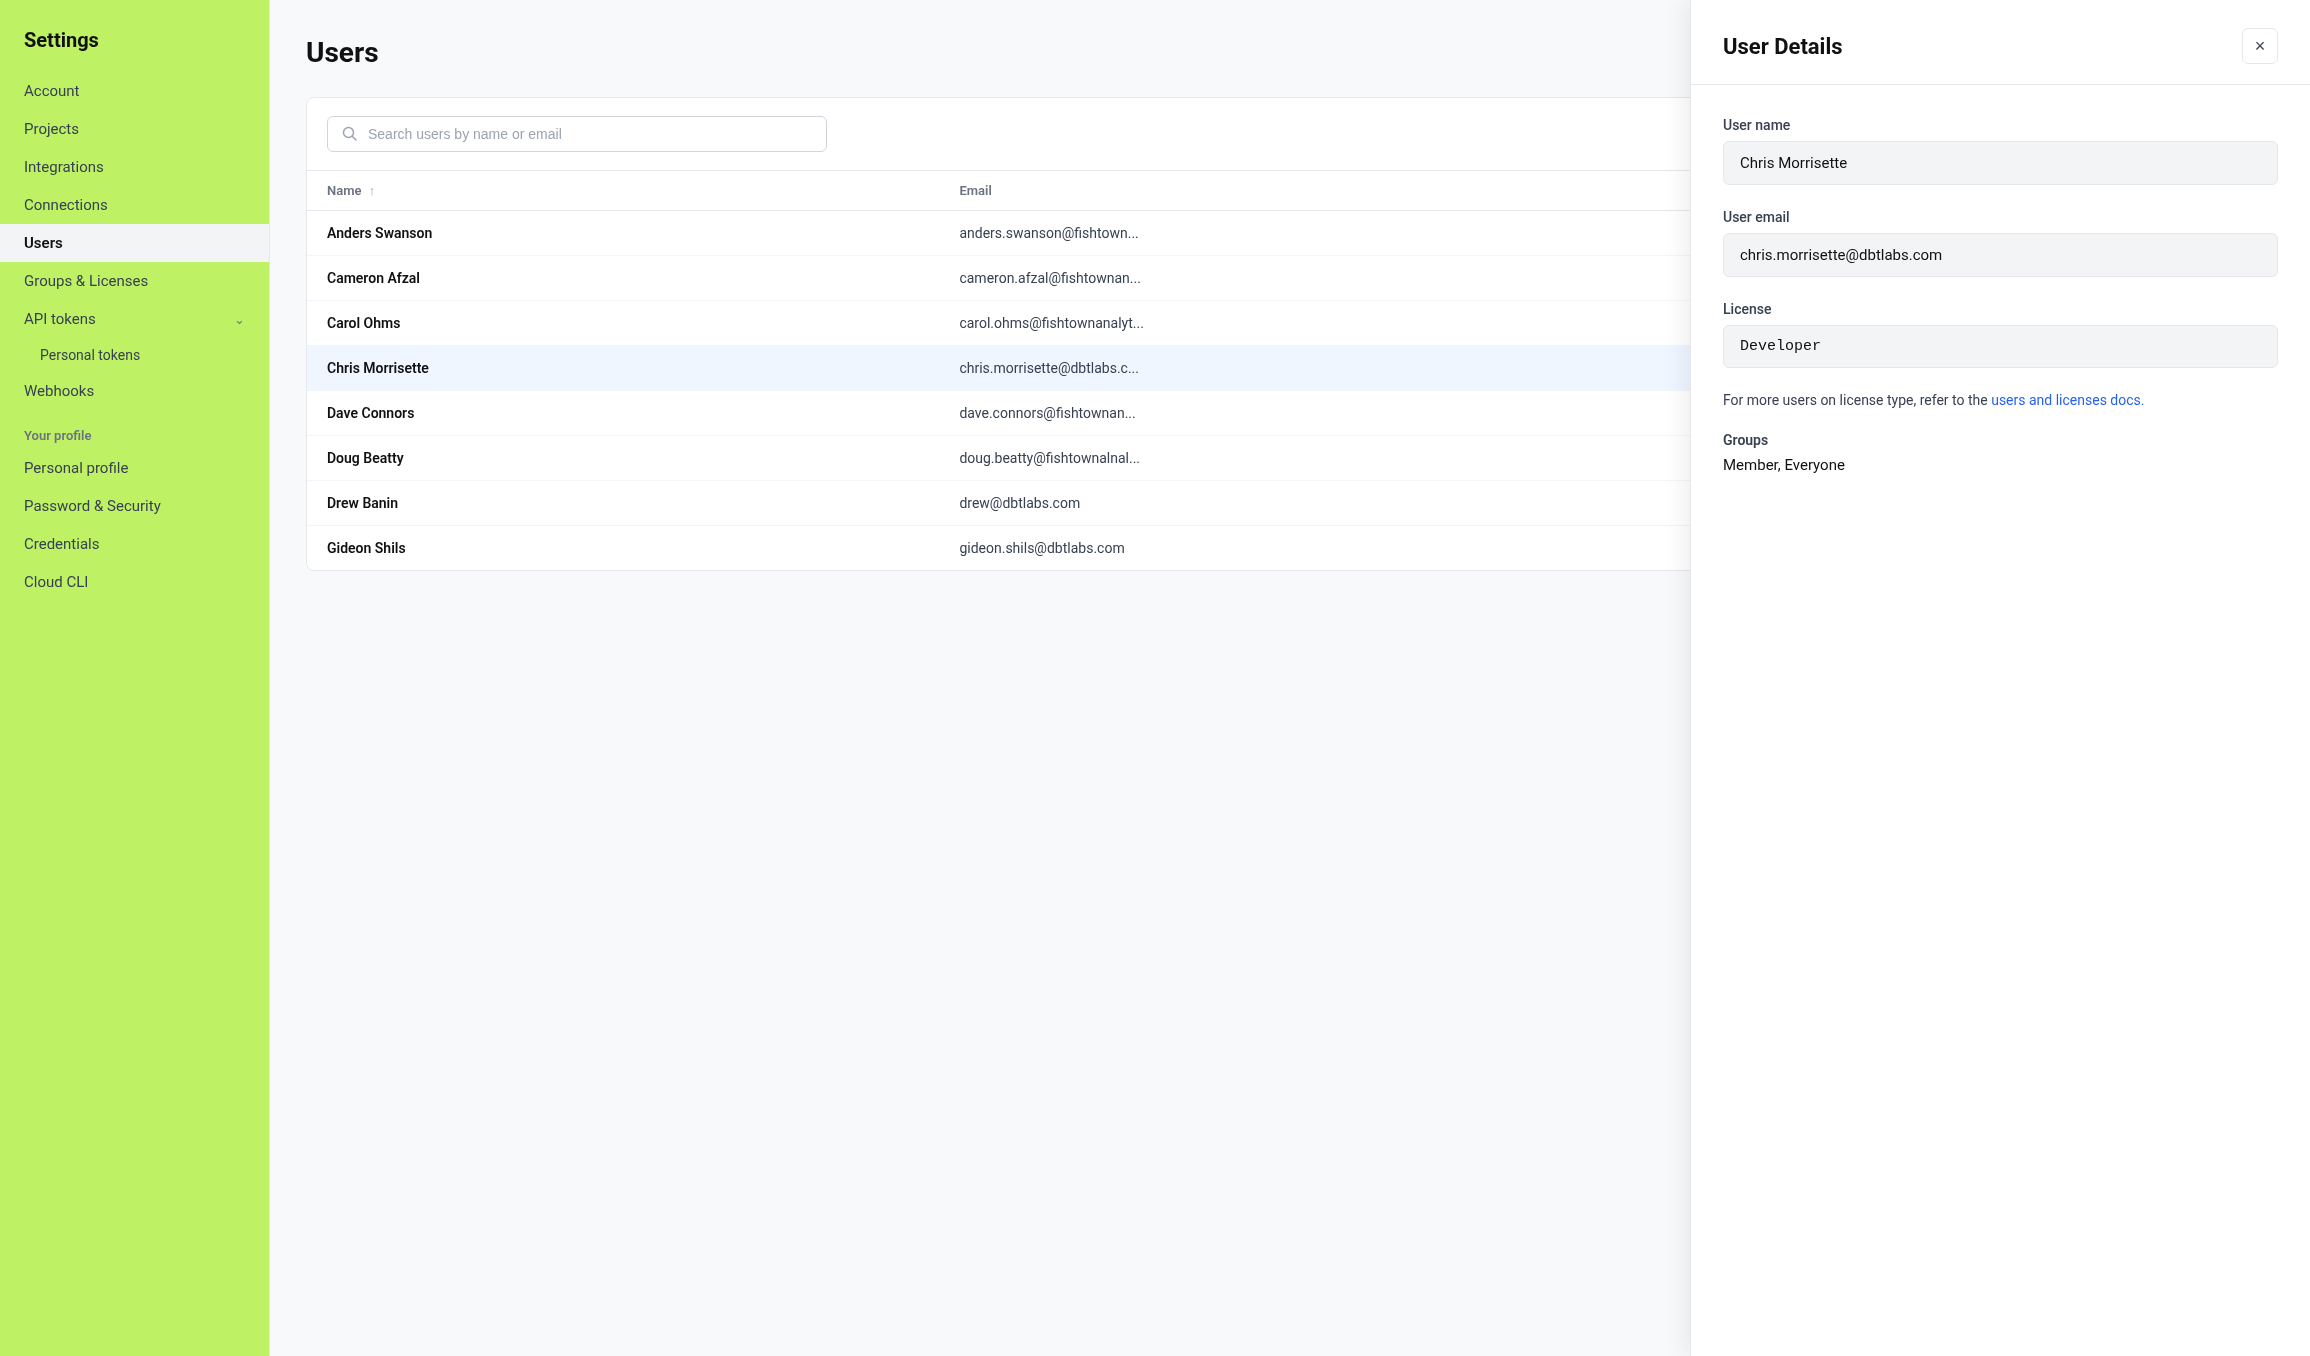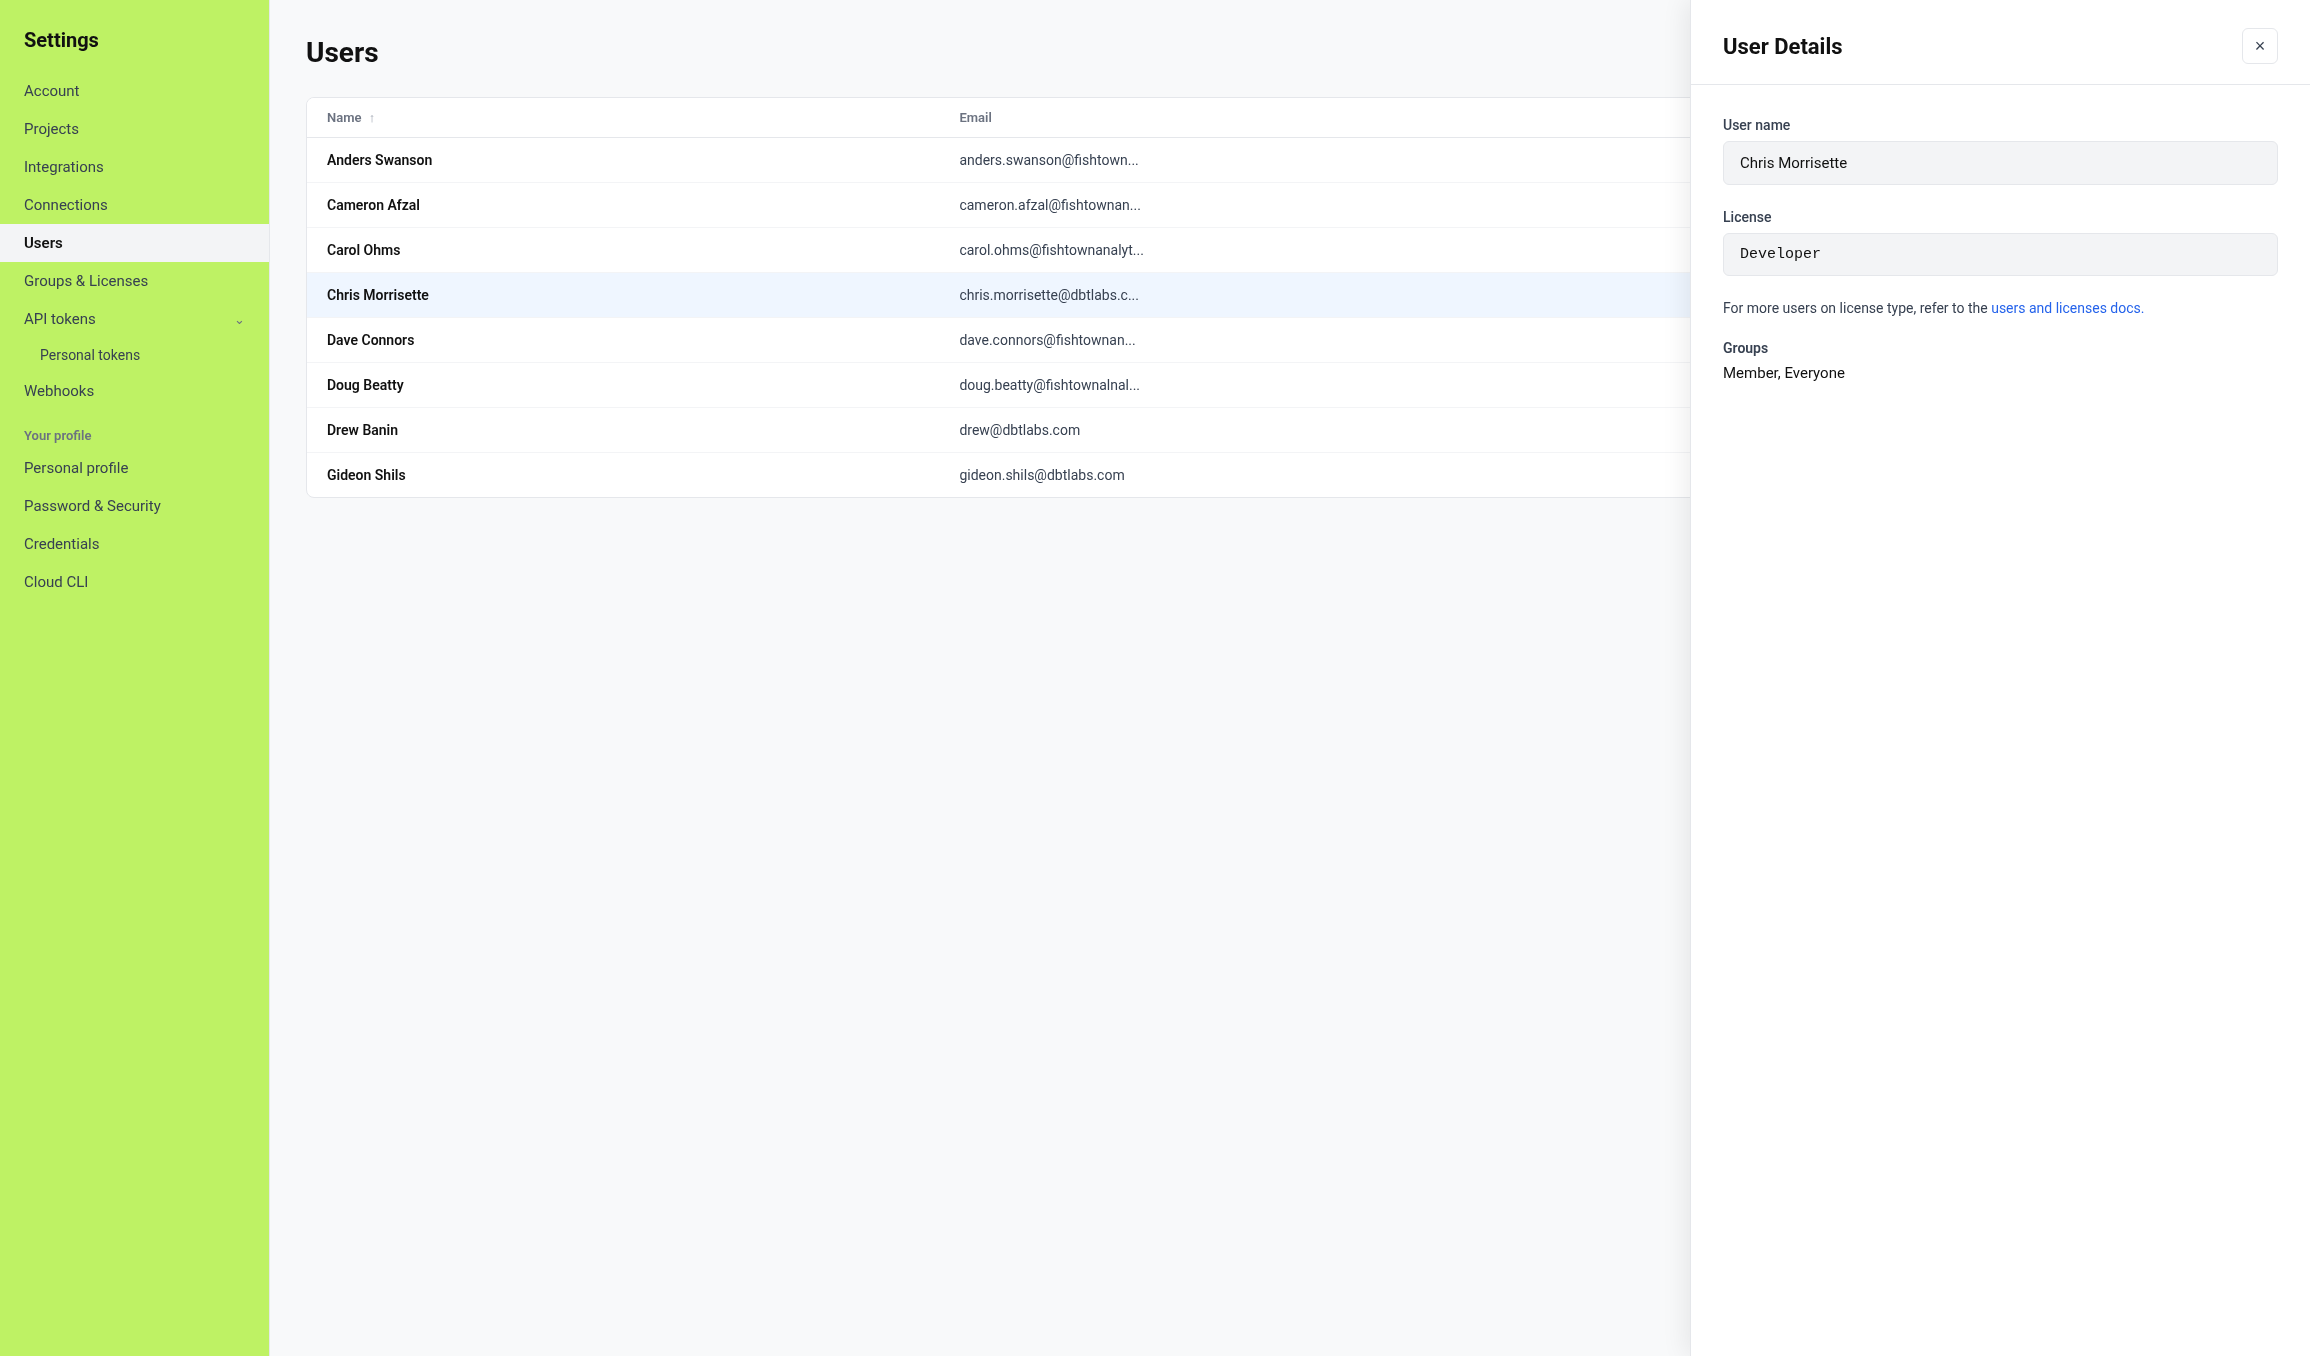--- a/index.html
+++ b/index.html
@@ -277,20 +277,29 @@
   </div>
   <div class="sidebar-item">
     <span>Cloud CLI</span>
   </div>
 </aside>
 
 <main class="main">
   <h1 class="page-title">Users</h1>
 
   <div class="table-container">
+    <div class="search-bar">
+      <div class="search-input-wrapper">
+        <svg class="search-icon-svg" width="16" height="16" viewBox="0 0 16 16" fill="none">
+          <circle cx="6.5" cy="6.5" r="5" stroke="#9ca3af" stroke-width="1.5"></circle>
+          <line x1="10.5" y1="10.5" x2="14" y2="14" stroke="#9ca3af" stroke-width="1.5" stroke-linecap="round"></line>
+        </svg>
+        <input type="text" class="search-input" placeholder="Search users by name or email" style="">
+      </div>
+    </div>
     <table>
       <thead>
         <tr>
           <th>
             <span>Name</span>
             <span class="sort-icon">↑</span>
           </th>
           <th>Email</th>
           <th>Groups</th>
         </tr>
@@ -345,20 +354,24 @@
   <div class="panel-header">
     <h2 class="panel-title">User Details</h2>
     <button class="close-btn">×</button>
   </div>
   <div class="panel-body">
     <div class="form-group">
       <div class="form-label">User name</div>
       <div class="form-value">Chris Morrisette</div>
     </div>
     <div class="form-group">
+      <div class="form-label">User email</div>
+      <div class="form-value">chris.morrisette@dbtlabs.com</div>
+    </div>
+    <div class="form-group">
       <div class="form-label">License</div>
       <div class="license-value">Developer</div>
     </div>
     <div class="license-note">
       <span>For more users on license type, refer to the </span><a class="license-link" href="#">users and licenses docs.</a>
     </div>
     <div class="form-group">
       <div class="groups-label">Groups</div>
       <div class="groups-value">Member, Everyone</div>
     </div>

